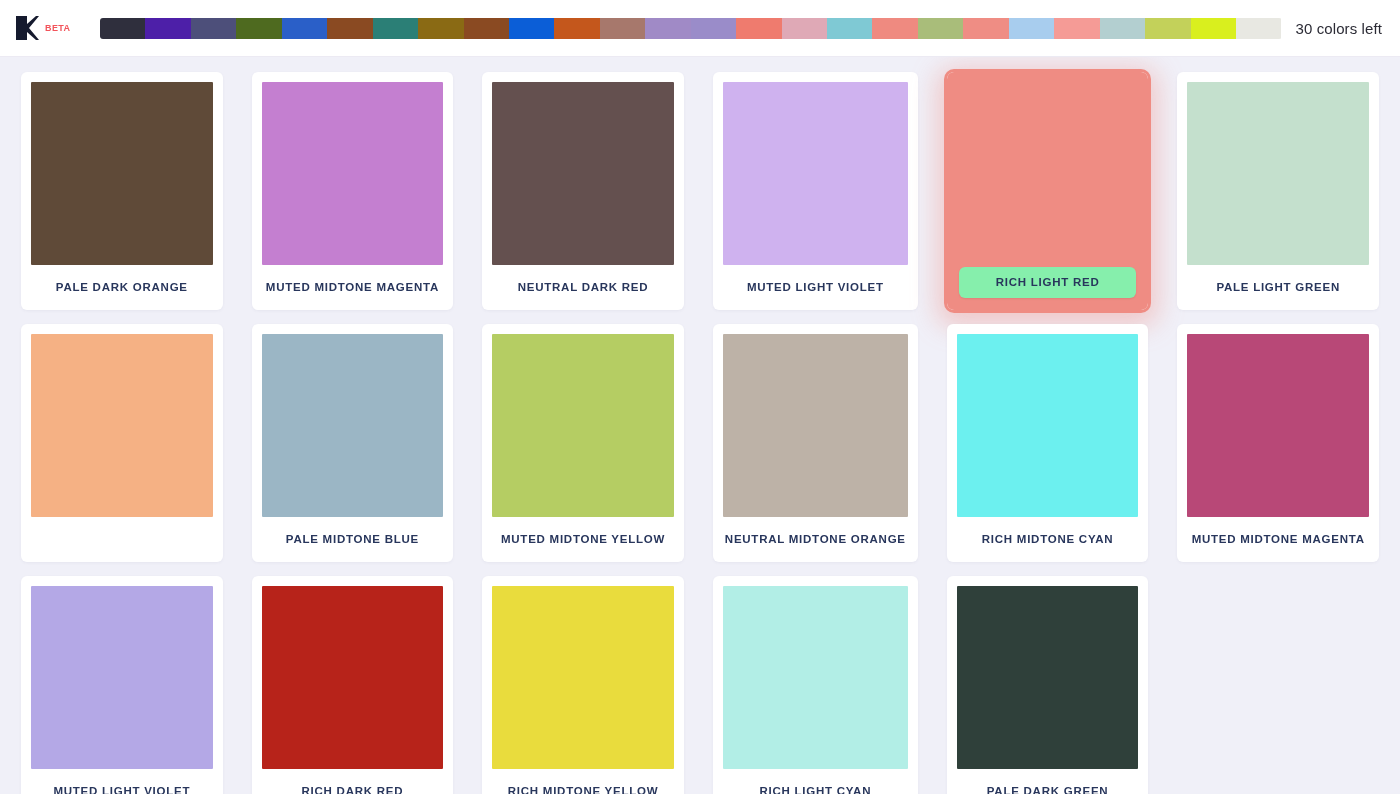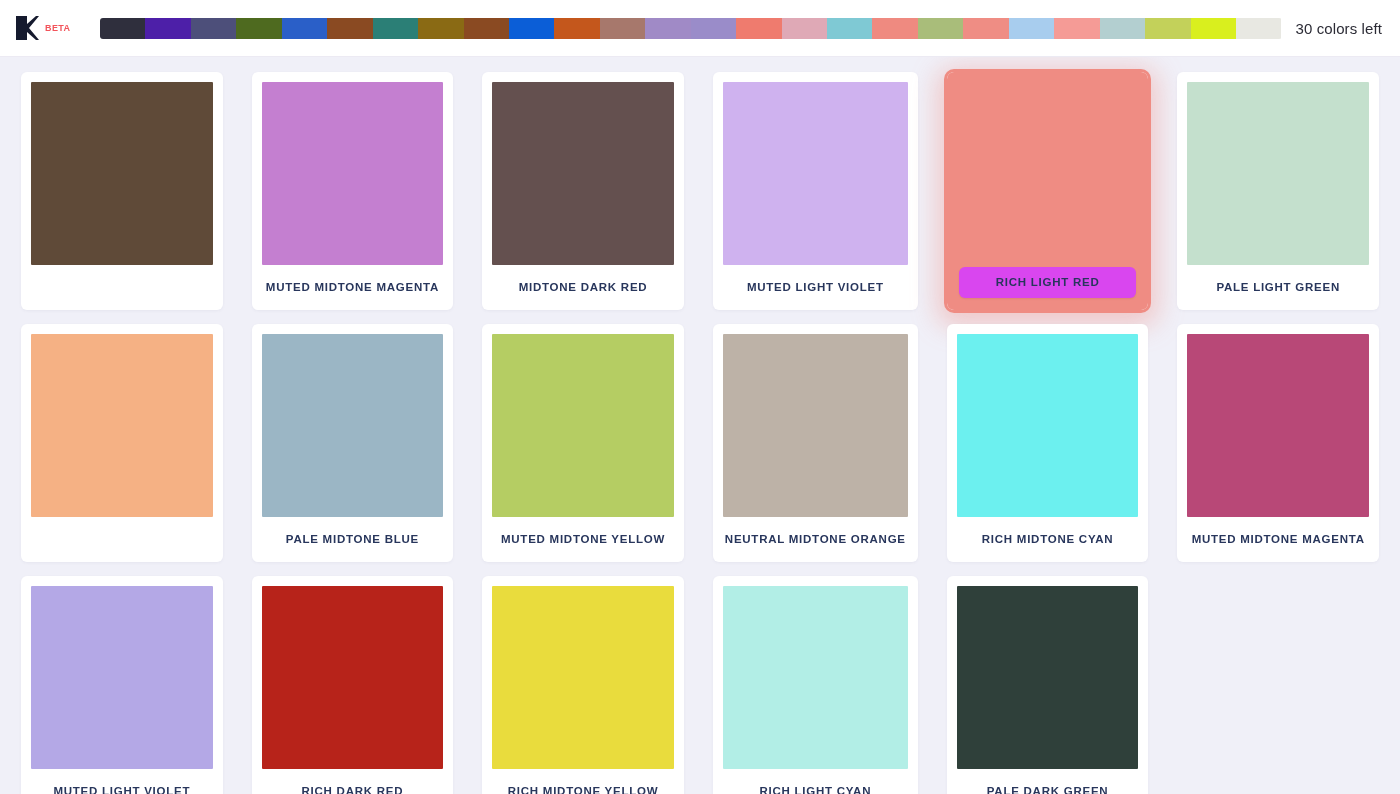--- a/index.html
+++ b/index.html
@@ -135,21 +135,21 @@
     border-radius: 7px;
     z-index: 0;
   }
 
   .swatch-card.is-selected .swatch-label {
     position: relative;
     z-index: 1;
     margin: auto 12px 12px 12px;
     flex: 0 0 auto;
     height: 31px;
-    background: #d946ef;
+    background: #86efac;
     border-radius: 6px;
     box-shadow: 0 1px 2px rgba(0,0,0,0.08);
   }
 </style>
 </head>
 <body>
 
 <div id="app-header">
 
   <div id="brand">
@@ -187,28 +187,29 @@
       <div class="strip-seg" style="background: rgb(217, 239, 30);"></div>
       <div class="strip-seg" style="background: rgb(232, 232, 226);"></div>
     </div>
 
   <div id="colors-left">30 colors left</div>
 </div>
 
 <div id="swatch-grid">
     <div class="swatch-card">
       <div class="swatch-chip" style="background: rgb(95, 74, 56);"></div>
+      <div class="swatch-label">PALE DARK ORANGE</div>
     </div>
     <div class="swatch-card">
       <div class="swatch-chip" style="background: rgb(196, 127, 208);"></div>
       <div class="swatch-label">MUTED MIDTONE MAGENTA</div>
     </div>
     <div class="swatch-card">
       <div class="swatch-chip" style="background: rgb(100, 80, 79);"></div>
-      <div class="swatch-label">MIDTONE DARK RED</div>
+      <div class="swatch-label">NEUTRAL DARK RED</div>
     </div>
     <div class="swatch-card">
       <div class="swatch-chip" style="background: rgb(207, 178, 239);"></div>
       <div class="swatch-label">MUTED LIGHT VIOLET</div>
     </div>
     <div class="swatch-card is-selected" style="box-shadow: rgb(239, 140, 131) 0px 0px 0px 3px, rgba(239, 140, 131, 0.4) 0px 6px 26px 10px;">
       <div class="swatch-chip" style="background: rgb(239, 140, 131);"></div>
       <div class="swatch-label">RICH LIGHT RED</div>
     </div>
     <div class="swatch-card">

